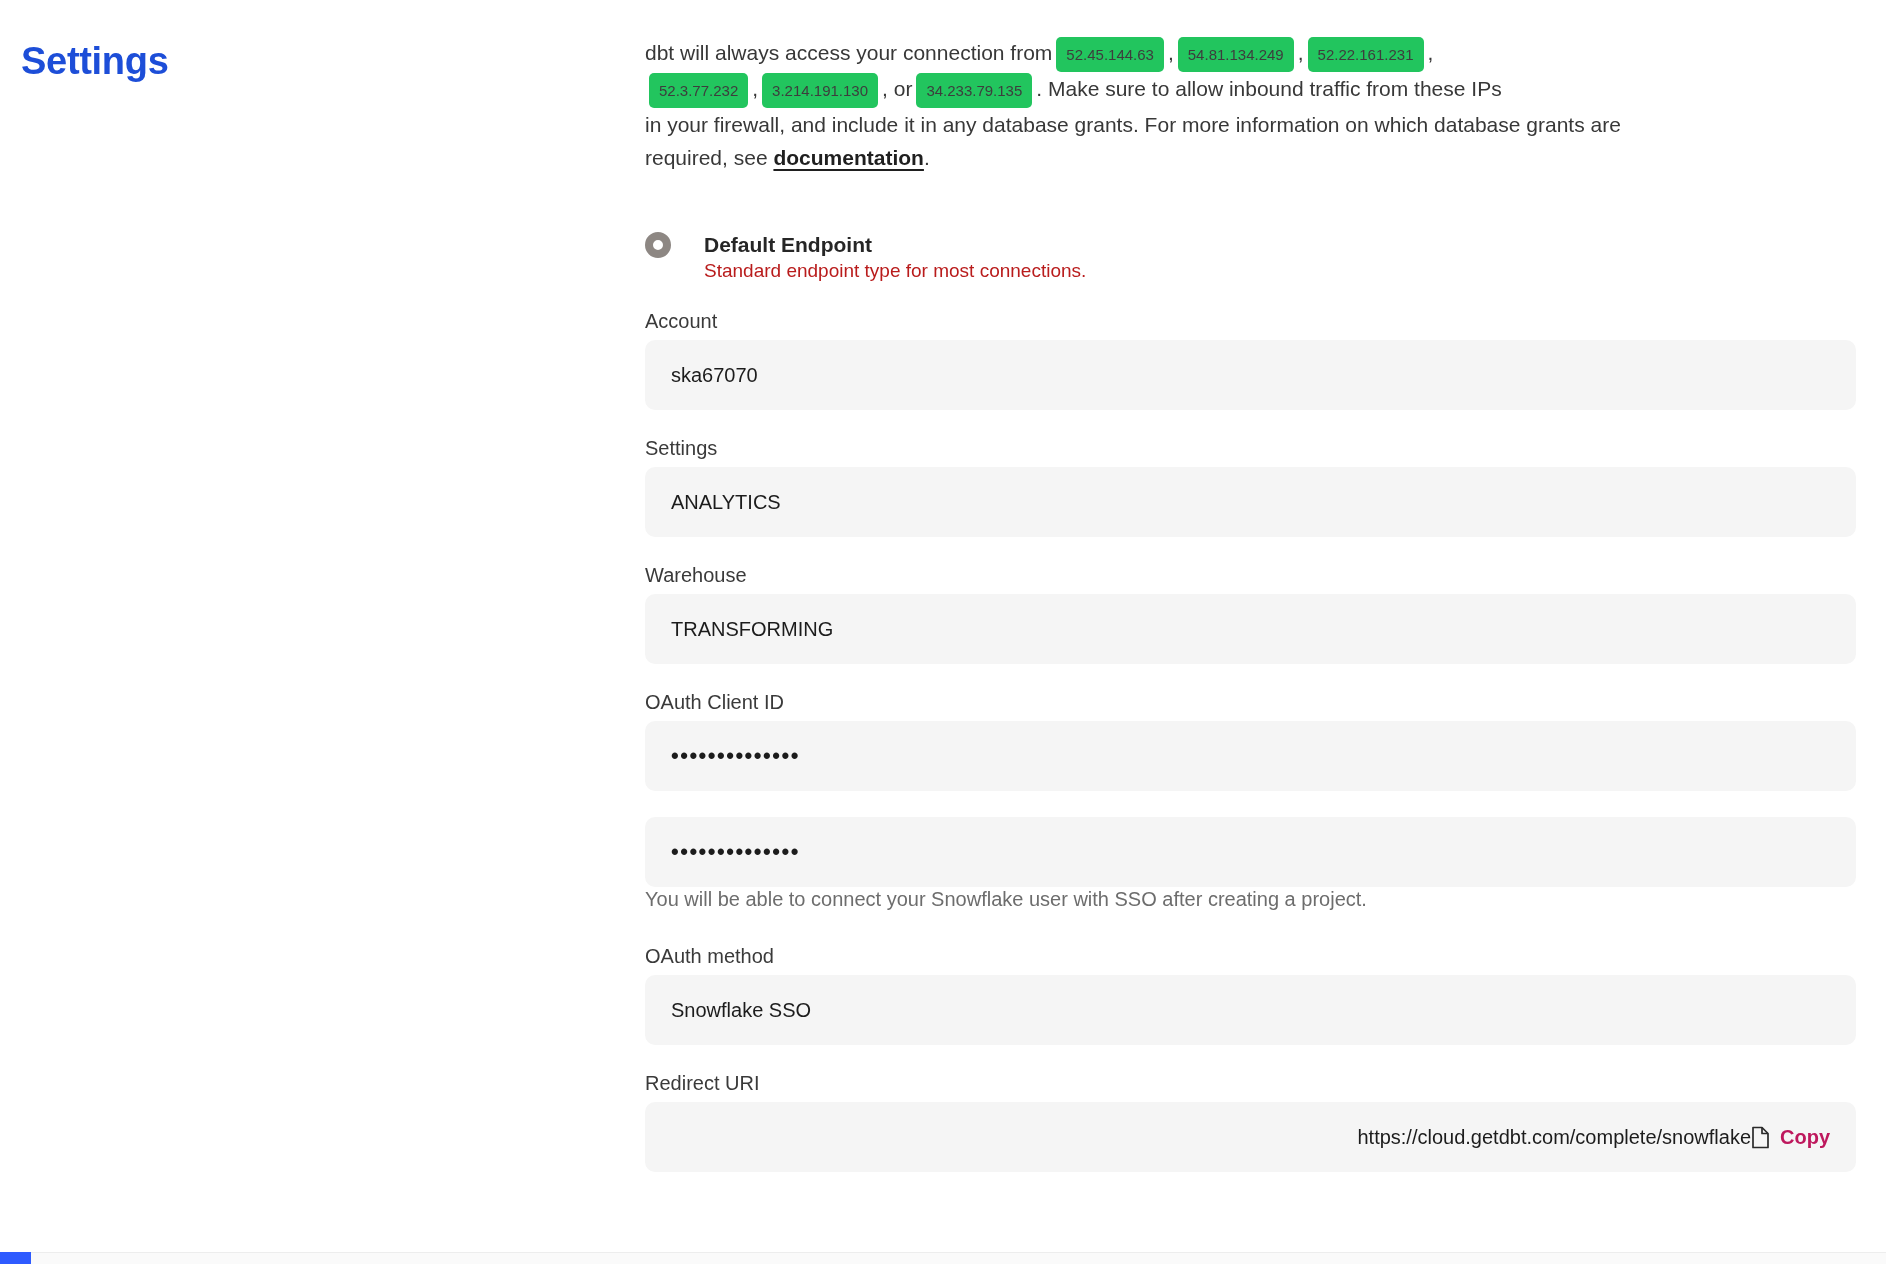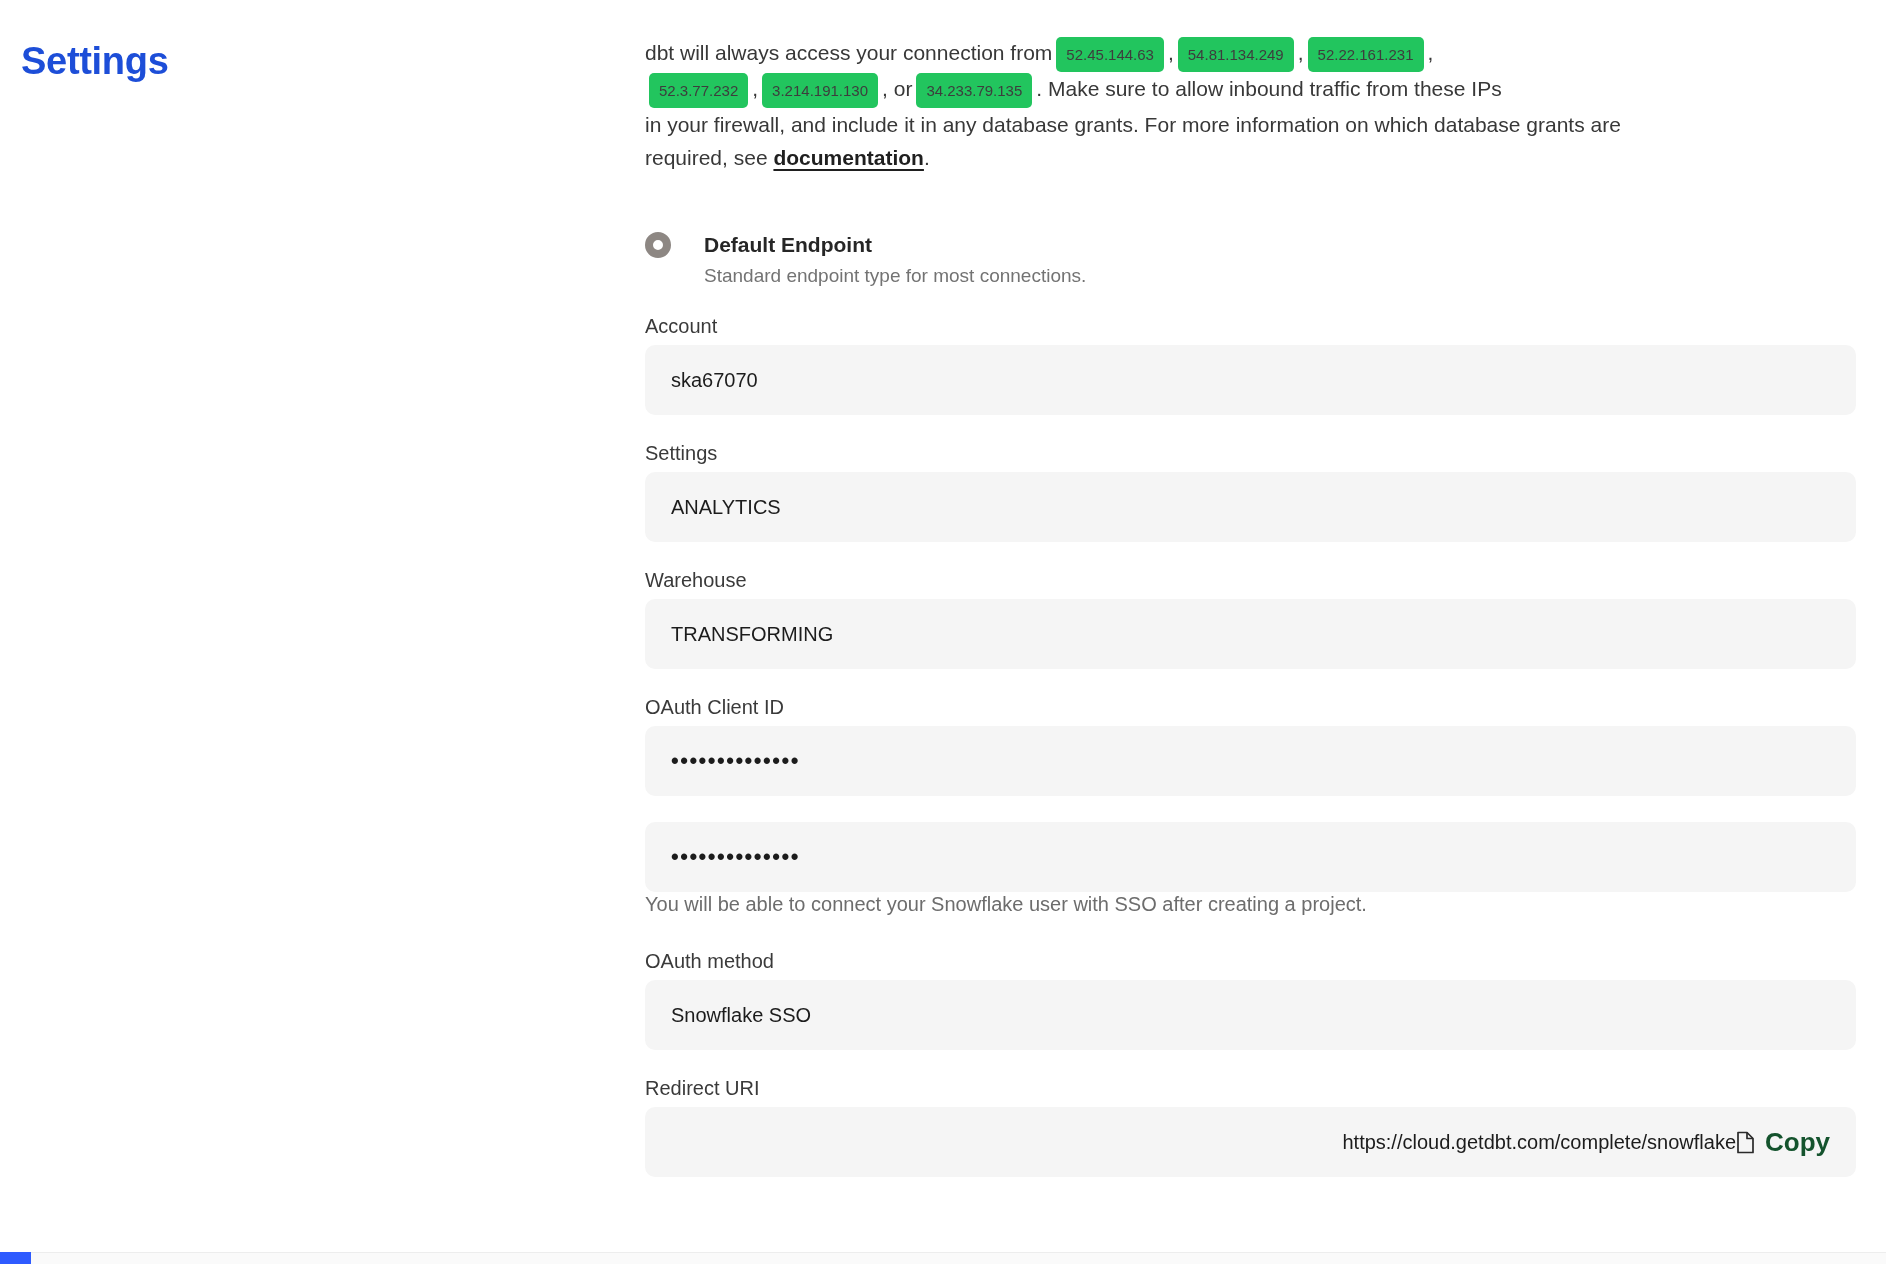--- a/index.html
+++ b/index.html
@@ -72,23 +72,22 @@
   .radio-texts { margin-left: 16px; }
   .radio-label {
     font-size: 21px;
     font-weight: 700;
     color: #262626;
     line-height: 26px;
     display: flex;
     align-items: center;
   }
   .radio-desc {
-    margin-top: 5px;
     font-size: 19px;
-    color: #737373;
+    color: #b91c1c;
     line-height: 25px;
   }
   .help-icon {
     display: inline-flex;
     align-items: center;
     justify-content: center;
     width: 20px; height: 20px;
     border: 1.6px solid #4f4f4f;
     border-radius: 50%;
     font-size: 13px;
@@ -132,23 +131,23 @@
   .copy-btn {
     display: flex;
     align-items: center;
     gap: 10px;
     cursor: pointer;
     background: transparent;
     border: none;
     font-family: "Liberation Sans", sans-serif;
   }
   .copy-btn-label {
-    font-size: 26px;
-    font-weight: 700;
-    color: #14532d;
+    font-size: 20px;
+    font-weight: 700;
+    color: #be185d;
   }
   
   .footer-band {
     position: absolute;
     left: 0; bottom: 0;
     width: 1886px; height: 12px;
     background: #fafafa;
     border-top: 1px solid #ededed;
   }
   .footer-progress {

